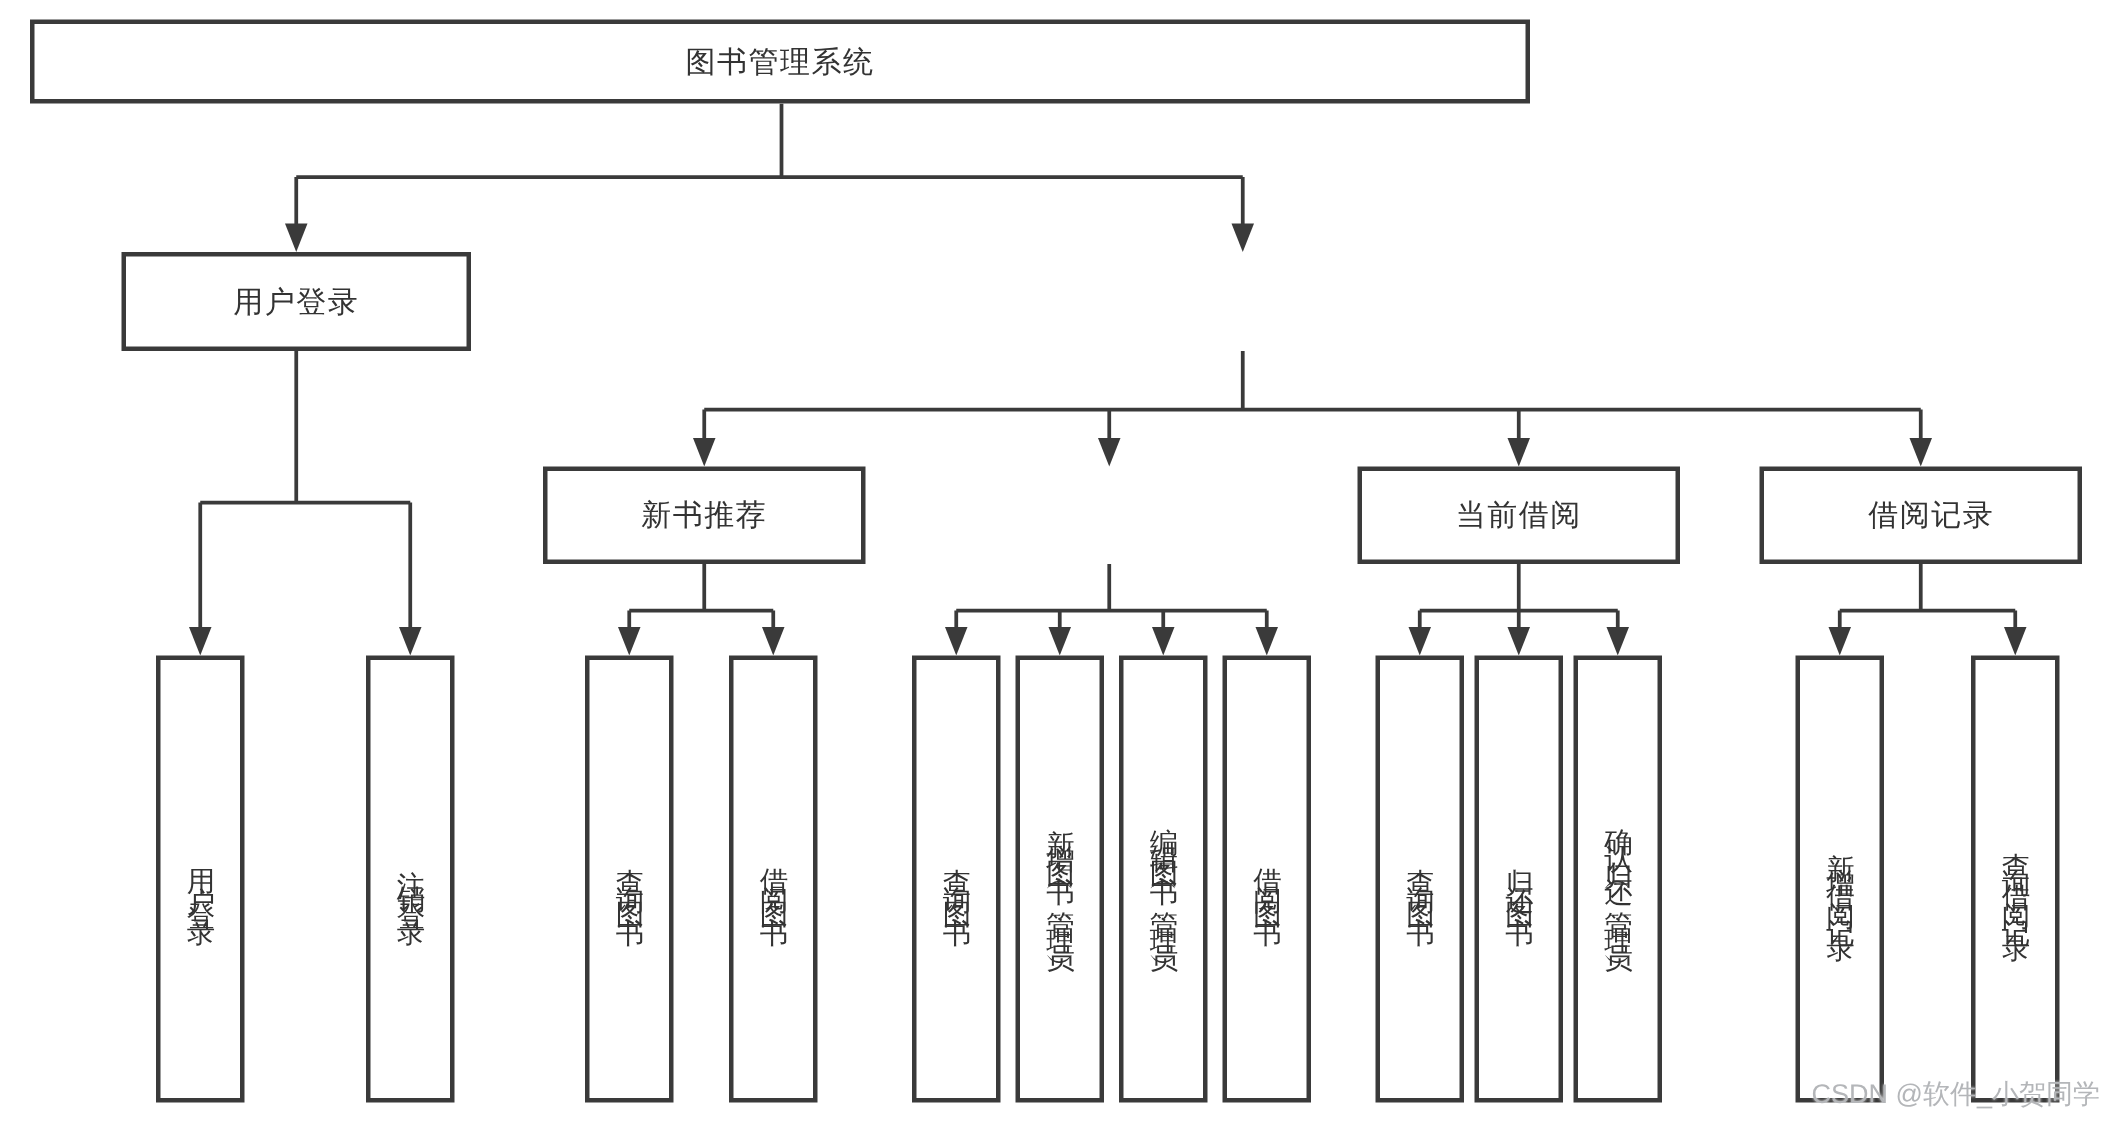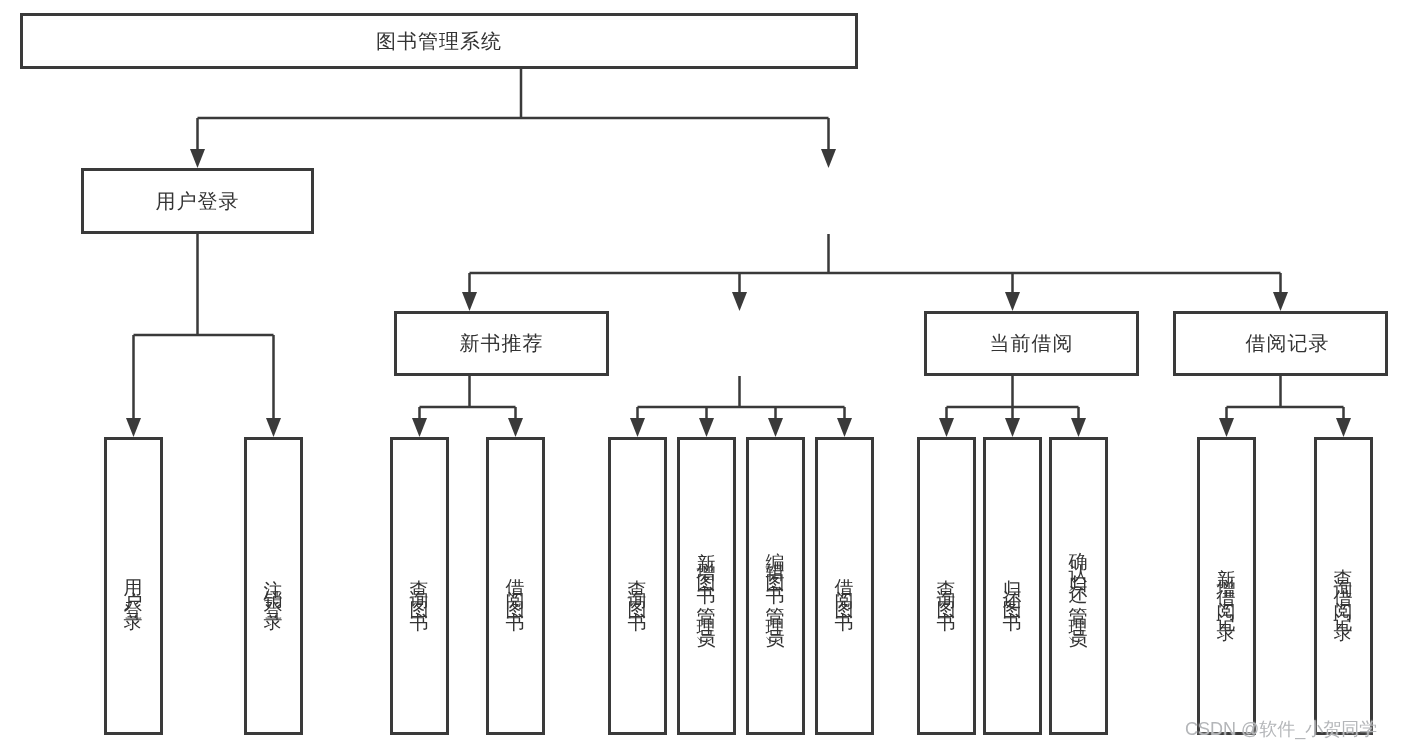--- a/index.html
+++ b/index.html
@@ -41,35 +41,36 @@
     font-size: 19px;
   }
   .node.v .vtext {
     writing-mode: vertical-rl;
     text-orientation: mixed;
     letter-spacing: 11px;
     line-height: 1;
     white-space: nowrap;
   }
   
-  .root-box  { left: 20px;  top: 13px;  width: 838px; height: 56px; font-family: Liberation Mono, monospace; }
+  .root-box  { left: 20px;  top: 13px;  width: 1000px; height: 56px; font-family: Liberation Mono, monospace; }
   .lvl2      { top: 168px; width: 233px; height: 66px; }
   .lvl3      { top: 311px; width: 215px; height: 65px; }
   .leaf      { top: 437px; width: 59px;  height: 298px; }
 
   #watermark {
     position: absolute;
     left: 1185px;
     top: 717px;
     width: 215px;
     font-size: 18px;
     color: #b4b6b9;
     text-shadow: 0 0 2px #ffffff;
     white-space: nowrap;
     z-index: 3;
+    text-align: right;
   }
 </style>
 </head>
 <body>
 
 <div id="canvas">
 
   <svg id="wires" viewBox="0 0 1405 747" xmlns="http://www.w3.org/2000/svg">
     <g stroke="#3a3a3a" stroke-width="2.5" fill="none">
 
@@ -118,24 +119,24 @@
   </svg>
 
   <div class="node h root-box">
     <span>图书管理系统</span>
   </div>
 
   <div class="node h lvl2" style="left:81px;">
     <span>用户登录</span>
   </div>
 
-  <div class="node h lvl3" style="left:362px;margin-left:32px;">
+  <div class="node h lvl3" style="left:362px;">
     <span>新书推荐</span>
   </div>
-  <div class="node h lvl3" style="left:924px;">
+  <div class="node h lvl3" style="left:905px;">
     <span>当前借阅</span>
   </div>
   <div class="node h lvl3" style="left:1173px;padding-left:14px;">
     <span>借阅记录</span>
   </div>
 
   <div class="node v leaf" style="left:104px;">
     <span class="vtext">用户登录</span>
   </div>
   <div class="node v leaf" style="left:244px;">

